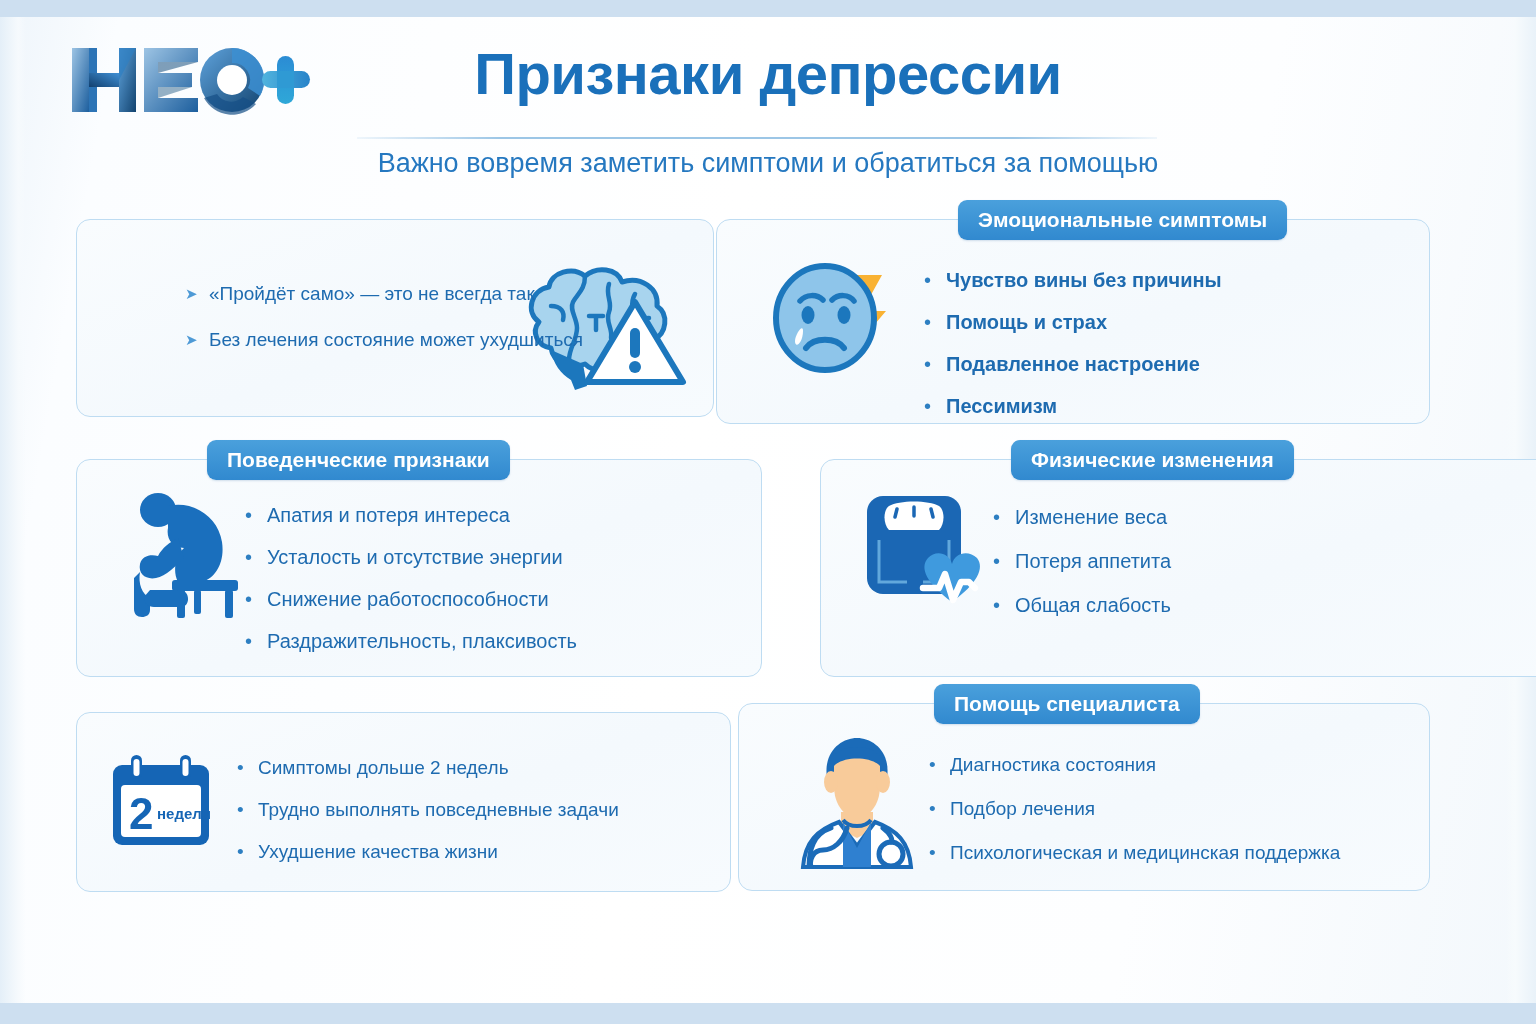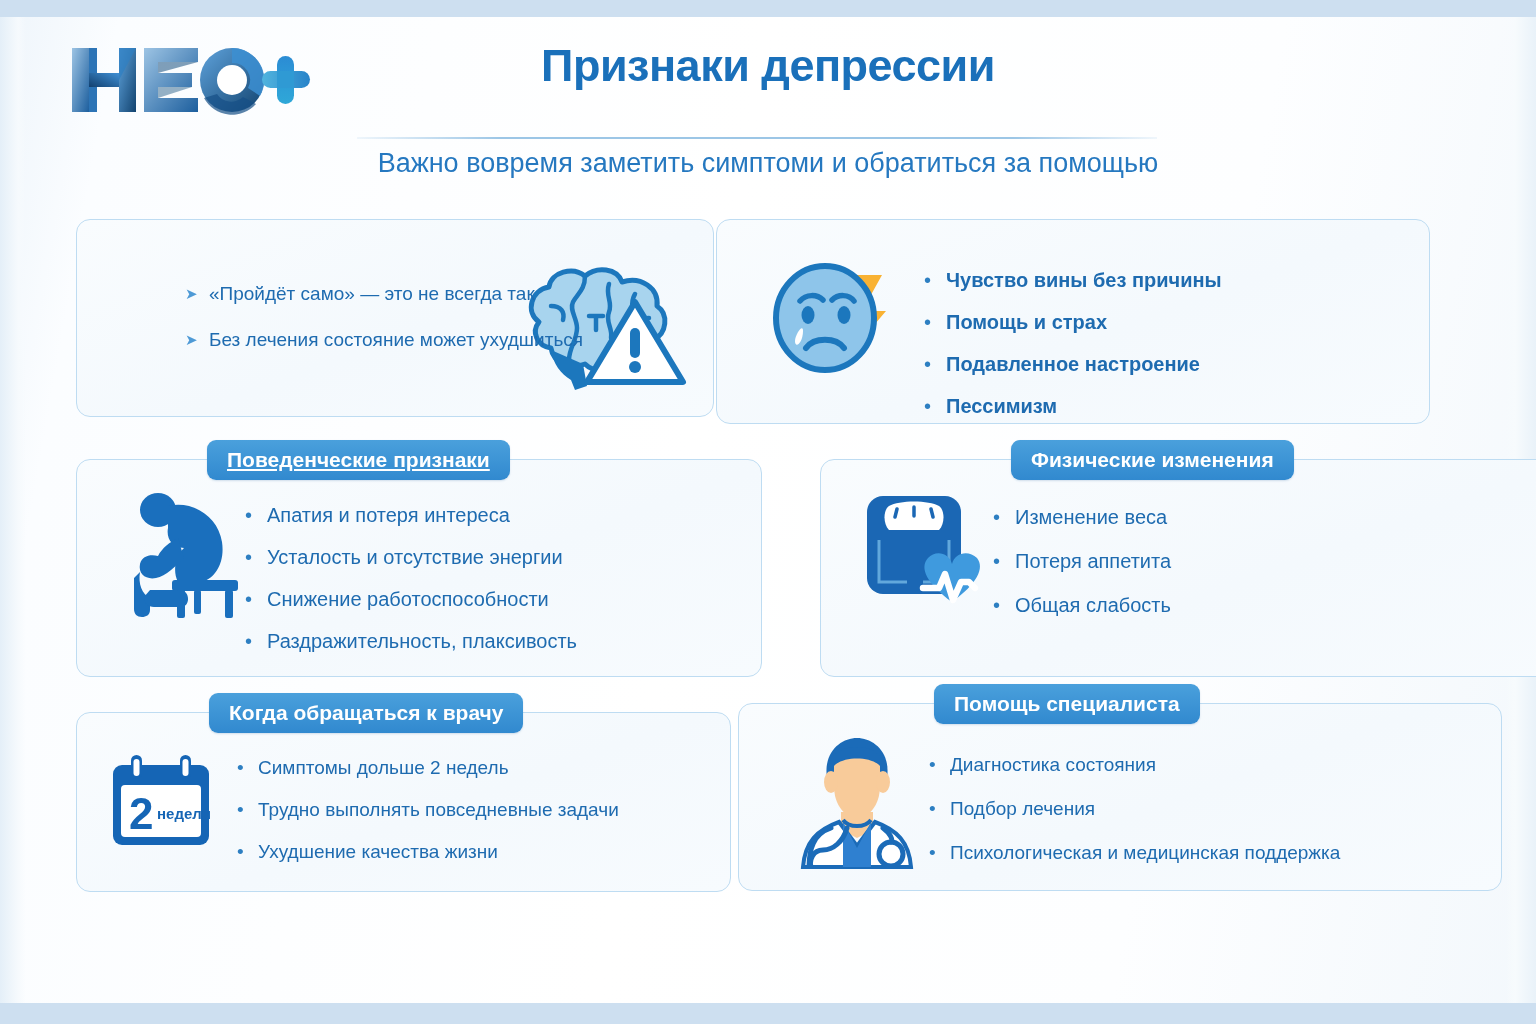--- a/index.html
+++ b/index.html
@@ -22,21 +22,21 @@
                background:linear-gradient(90deg,#e4eff8 0%,#f6fafd 70%,rgba(255,255,255,0) 100%); }
   #right-band { position:absolute; top:17px; right:0; width:30px; height:986px;
                background:linear-gradient(270deg,#e9f2f9 0%,#f7fbfd 70%,rgba(255,255,255,0) 100%); }
 
   
   #header { position:absolute; top:17px; left:0; width:1536px; height:160px; }
   #logo { position:absolute; left:72px; top:23px; width:240px; height:80px; }
   #title {
     position:absolute; left:0; right:0; top:23px;
     text-align:center;
-    font-size:45px; font-weight:bold; color:#1a70ba;
+    font-size:58px; font-weight:bold; color:#1a70ba;
     letter-spacing:-0.5px;
     font-family:"Liberation Sans", sans-serif;
   }
   #title-rule {
     position:absolute; left:357px; top:120px; width:800px; height:2px;
     background:linear-gradient(90deg,rgba(160,200,232,0.15),#9cc6e6 18%,#9cc6e6 82%,rgba(160,200,232,0.15));
   }
   #subtitle {
     position:absolute; left:0; right:0; top:131px;
     text-align:center; font-size:27px; color:#2578c0;
@@ -89,21 +89,21 @@
   #card-emo { left:716px; top:219px; width:714px; height:205px; }
   #card-emo .chip { left:241px; }
   #card-emo ul { left:207px; top:47px; font-size:20px; }
   #card-emo li { margin-bottom:16px; }
   #card-emo .dot { width:22px; font-size:20px; line-height:26px; }
   #card-emo .itxt { line-height:26px;font-weight:bold; }
   #ico-sad { left:53px; top:33px; }
 
   
   #card-beh { left:76px; top:459px; width:686px; height:218px; }
-  #card-beh .chip { left:130px;text-decoration:underline; }
+  #card-beh .chip { left:130px; }
   #card-beh ul { left:168px; top:42px; font-size:20px; }
   #card-beh li { margin-bottom:16px; }
   #card-beh .dot { width:22px; font-size:20px; line-height:26px; }
   #card-beh .itxt { line-height:26px; }
   #ico-sit { left:55px; top:26px; }
 
   
   #card-phys { left:776px; top:459px; width:782px; height:218px;margin-left:44px; }
   #card-phys .chip { left:190px; }
   #card-phys ul { left:172px; top:44px; font-size:20px; }
@@ -115,21 +115,21 @@
   
   #card-when { left:76px; top:712px; width:655px; height:180px; }
   #card-when .chip { left:132px; }
   #card-when ul { left:160px; top:42px; font-size:19px; }
   #card-when li { margin-bottom:17px; }
   #card-when .dot { width:21px; font-size:19px; line-height:25px; }
   #card-when .itxt { line-height:25px; }
   #ico-cal { left:28px; top:40px; }
 
   
-  #card-help { left:738px; top:703px; width:764px; height:188px; }
+  #card-help { left:738px; top:703px; width:692px; height:188px; }
   #card-help .chip { left:195px; }
   #card-help ul { left:190px; top:48px; font-size:19px; }
   #card-help li { margin-bottom:19px; }
   #card-help .dot { width:21px; font-size:19px; line-height:25px; }
   #card-help .itxt { line-height:25px; }
   #ico-doc { left:48px; top:30px; }
 </style>
 </head>
 <body>
 
@@ -223,20 +223,21 @@
         <span class="itxt">«Пройдёт само» — это не всегда так</span>
       </li>
       <li>
         <span class="arrow">➤</span>
         <span class="itxt">Без лечения состояние может ухудшиться</span>
       </li>
     </ul>
   </div>
 
   <div class="card" id="card-emo">
+    <div class="chip">Эмоциональные симптомы</div>
 
     <div class="ico" id="ico-sad">
       <svg width="135" height="130" viewBox="0 0 135 130">
         <path d="M78 22 L112 22 L92 58 L116 58 L70 112 L84 68 L62 68 Z" fill="#f9b233"></path>
         <ellipse cx="55" cy="65" rx="49" ry="52" fill="#8ec5ea" stroke="#1c77bd" stroke-width="6"></ellipse>
         <path d="M30 48 C36 41 47 41 53 47" fill="none" stroke="#1c77bd" stroke-width="5.5" stroke-linecap="round"></path>
         <path d="M62 47 C68 41 79 41 84 48" fill="none" stroke="#1c77bd" stroke-width="5.5" stroke-linecap="round"></path>
         <ellipse cx="38" cy="62" rx="6.5" ry="9" fill="#1c77bd"></ellipse>
         <ellipse cx="74" cy="62" rx="6.5" ry="9" fill="#1c77bd"></ellipse>
         <path d="M33 78 C33 90 25 96 25 88 C25 82 33 70 33 78 Z" fill="#ffffff"></path>
@@ -343,21 +344,20 @@
         <span class="itxt">Потеря аппетита</span>
       </li>
       <li>
         <span class="dot">•</span>
         <span class="itxt">Общая слабость</span>
       </li>
     </ul>
   </div>
 
   <div class="card" id="card-when">
-    <div class="chip">Когда обращаться к врачу</div>
 
     <div class="ico" id="ico-cal">
       <svg width="112" height="100" viewBox="0 0 112 100">
         <rect x="8" y="12" width="96" height="80" rx="9" fill="#1565b5"></rect>
         <rect x="16" y="32" width="80" height="52" rx="4" fill="#ffffff"></rect>
         <rect x="26" y="2" width="11" height="24" rx="5.5" fill="#1565b5"></rect>
         <rect x="75" y="2" width="11" height="24" rx="5.5" fill="#1565b5"></rect>
         <rect x="28.5" y="6" width="6" height="17" rx="3" fill="#ffffff"></rect>
         <rect x="77.5" y="6" width="6" height="17" rx="3" fill="#ffffff"></rect>
         <text x="24" y="76" font-family="Liberation Sans, sans-serif" font-size="44" font-weight="bold" fill="#1565b5">2</text>

